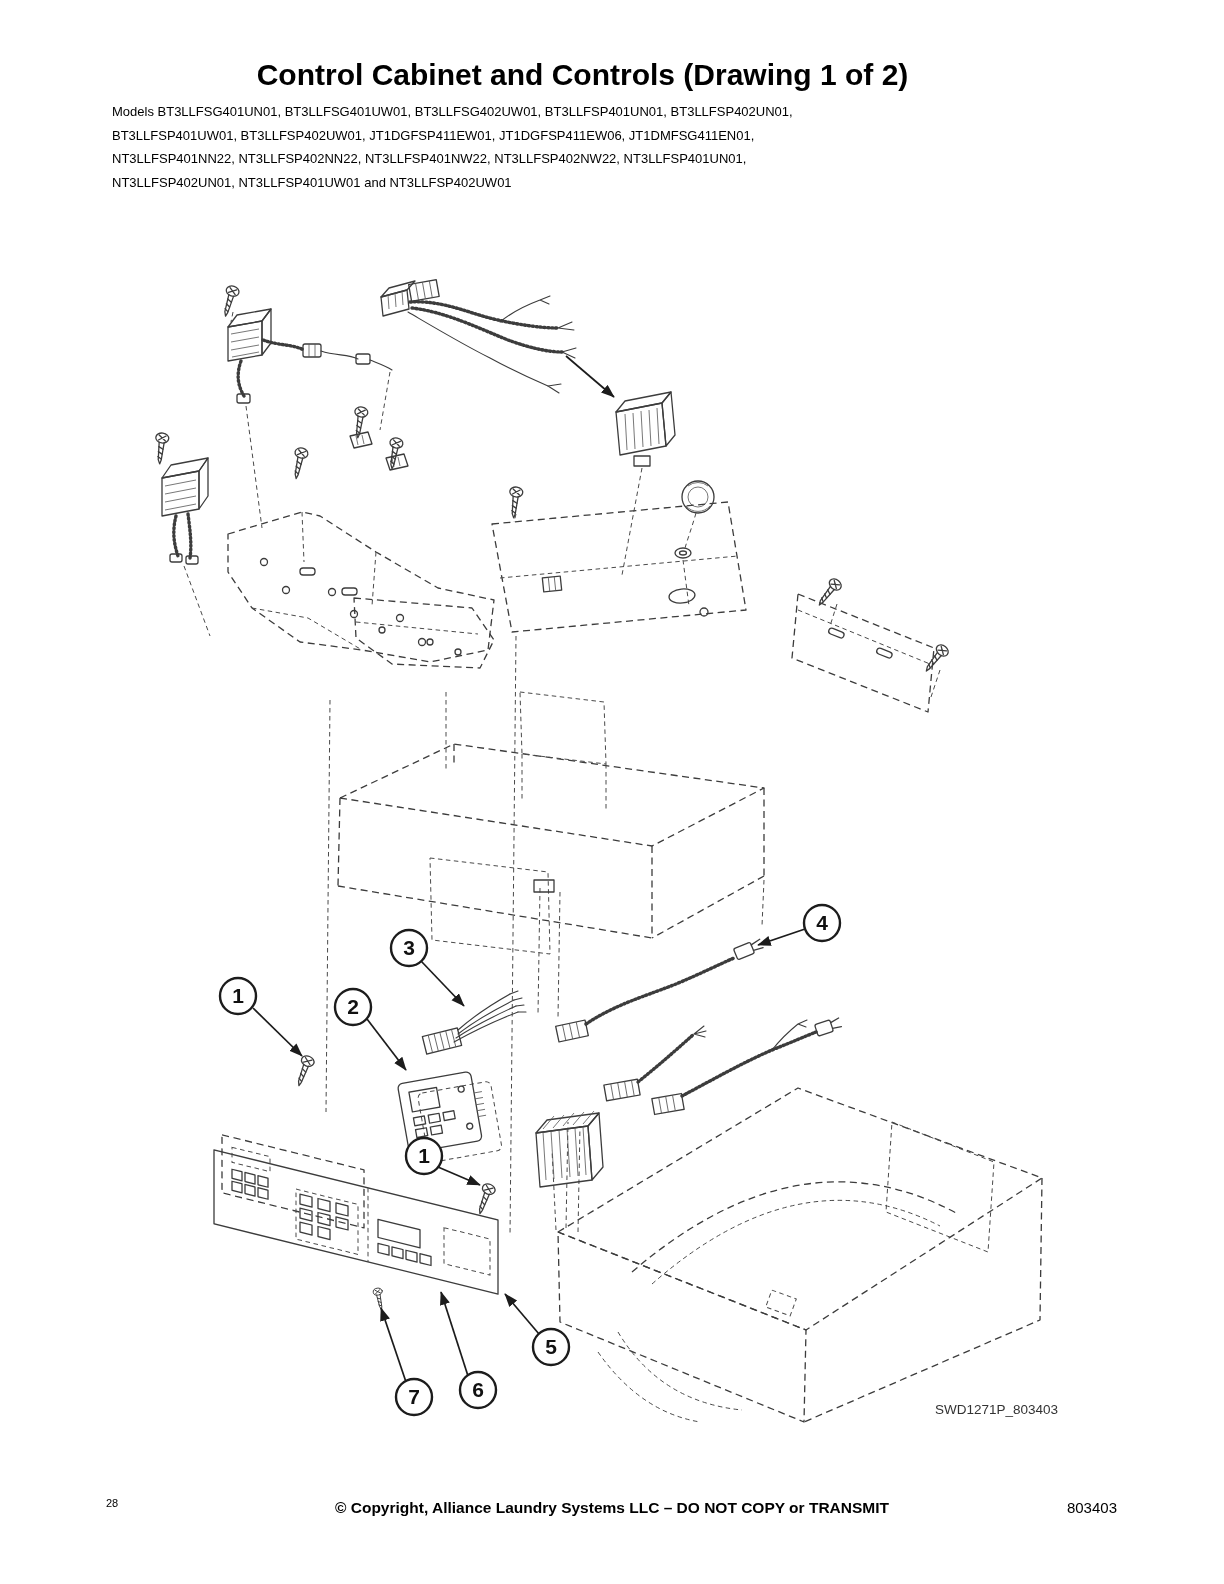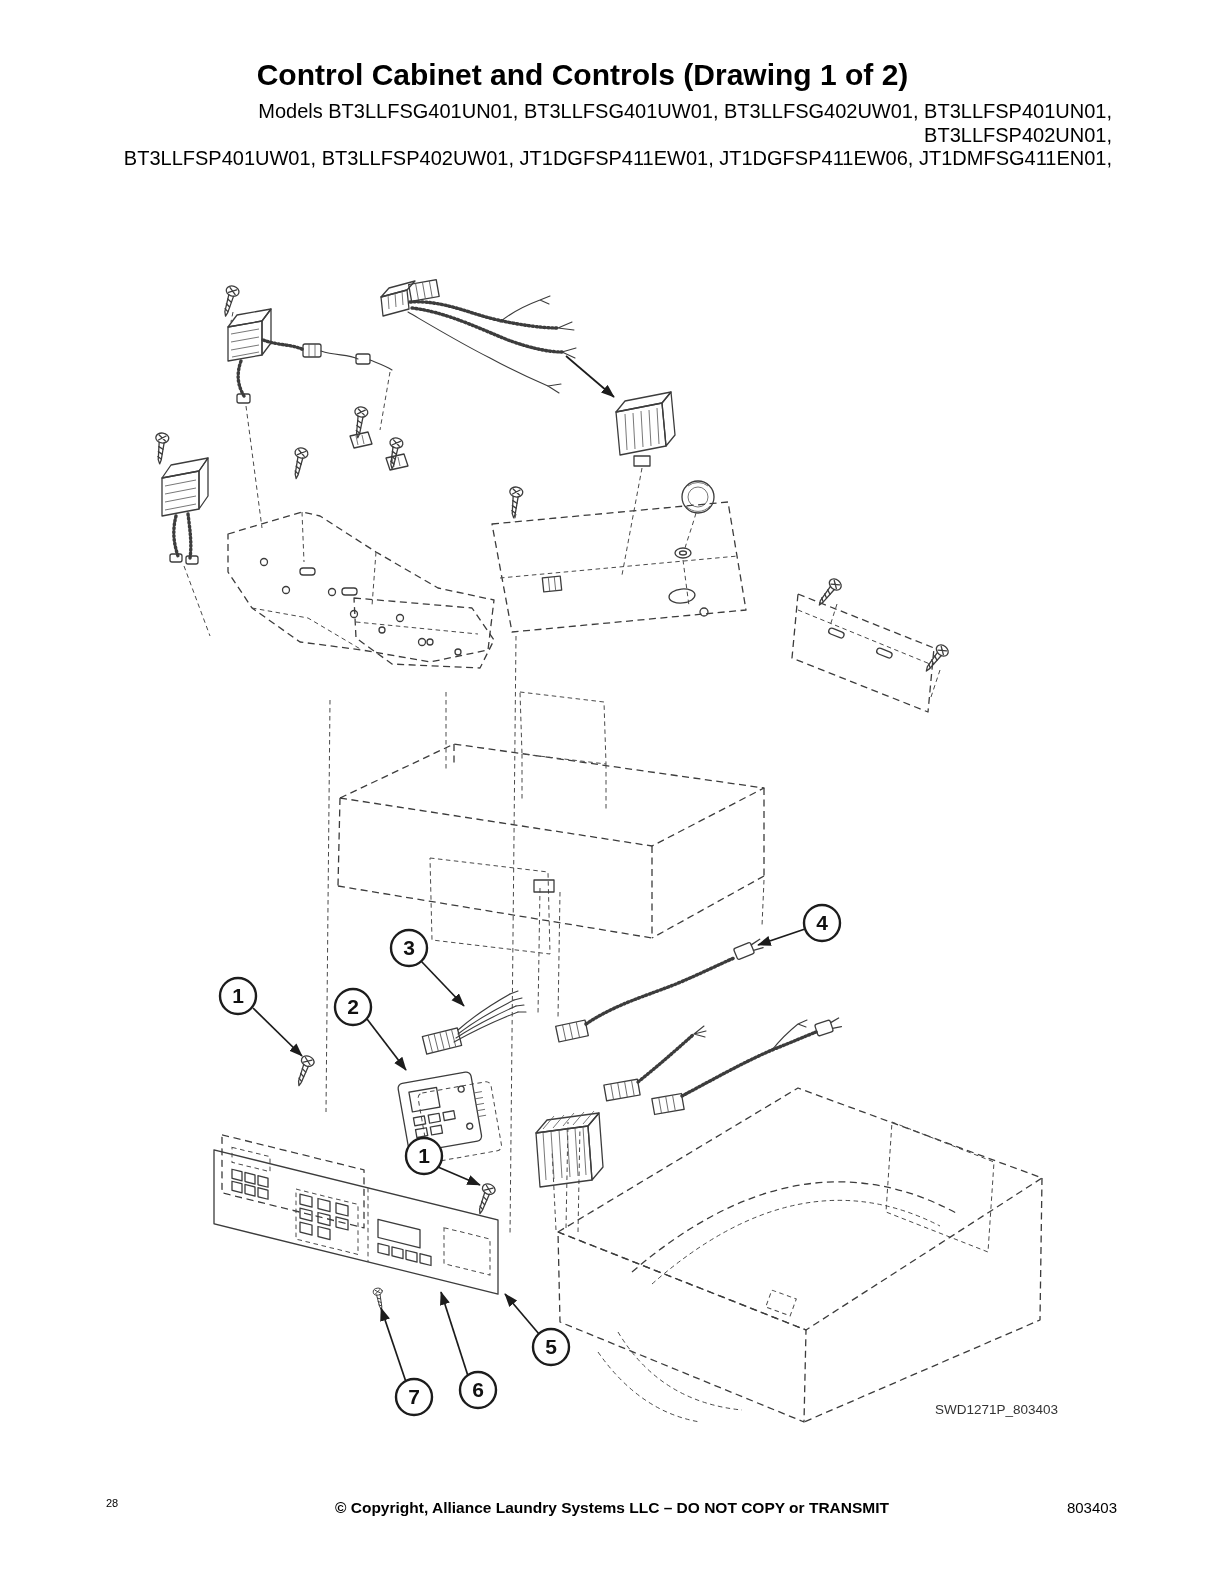--- a/index.html
+++ b/index.html
@@ -5,22 +5,22 @@
   html,body{margin:0;padding:0;}
   body{
     width:1224px;height:1584px;position:relative;background:#ffffff;
     font-family:"Liberation Sans", sans-serif;color:#000;overflow:hidden;
   }
   .title{
     position:absolute;top:58px;left:0;width:1165px;text-align:center;
     font-size:30px;font-weight:700;
   }
   .models{
-    position:absolute;top:100px;left:112px;width:1000px;text-align:right;
-    font-size:20px;line-height:23.5px;
+    position:absolute;top:100px;left:112px;width:1000px;text-align:left;
+    font-size:13px;line-height:23.5px;
   }
   .diagram{position:absolute;left:90px;top:265px;}
 
   
   .s{fill:none;stroke:#3c3c3c;stroke-width:1.3;stroke-linecap:round;stroke-linejoin:round}
   .d{fill:none;stroke:#3c3c3c;stroke-width:1.3;stroke-dasharray:7 4.5;stroke-linejoin:round}
   .d2{fill:none;stroke:#4a4a4a;stroke-width:1;stroke-dasharray:4.5 3.5}
   .wire{fill:none;stroke:#3c3c3c;stroke-width:1.1;stroke-linecap:round}
   .coil{fill:none;stroke:#3c3c3c;stroke-width:3.4;stroke-dasharray:1.3 2.6;stroke-linecap:round}
   .hatch{fill:none;stroke:#555;stroke-width:0.8}
@@ -34,20 +34,22 @@
   .footer-doc{position:absolute;top:1499px;right:107px;font-size:15px}
 </style>
 </head>
 <body>
 
 <div class="title">Control Cabinet and Controls (Drawing 1 of 2)</div>
 
 <div class="models">
   <div>Models BT3LLFSG401UN01, BT3LLFSG401UW01, BT3LLFSG402UW01, BT3LLFSP401UN01, BT3LLFSP402UN01,</div>
   <div>BT3LLFSP401UW01, BT3LLFSP402UW01, JT1DGFSP411EW01, JT1DGFSP411EW06, JT1DMFSG411EN01,</div>
+  <div>NT3LLFSP401NN22, NT3LLFSP402NN22, NT3LLFSP401NW22, NT3LLFSP402NW22, NT3LLFSP401UN01,</div>
+  <div>NT3LLFSP402UN01, NT3LLFSP401UW01 and NT3LLFSP402UW01</div>
 </div>
 
 <svg class="diagram" width="1050" height="1170" viewBox="90 265 1050 1170" xmlns="http://www.w3.org/2000/svg">
   <defs>
     <marker id="ah" markerWidth="9" markerHeight="8" refX="7.5" refY="3" orient="auto">
       <path d="M0,0 L8,3 L0,6 z" fill="#1c1c1c"></path>
     </marker>
     <g id="screwdef">
       <ellipse cx="0" cy="-2" rx="6.5" ry="5"></ellipse>
       <path d="M-3.5,-4.5 L3.5,0.5 M-3.5,0.5 L3.5,-4.5"></path>

